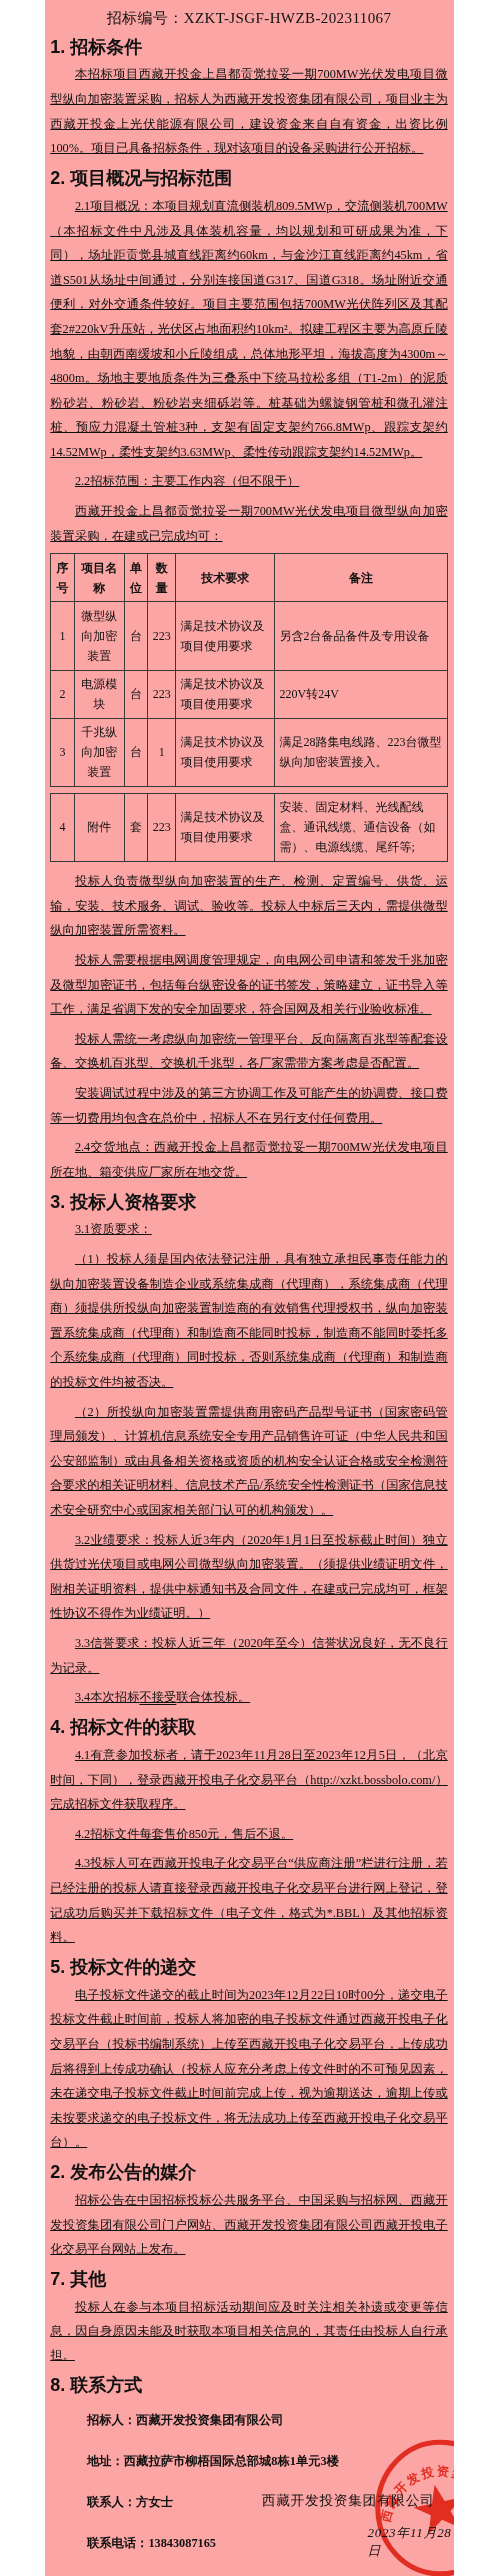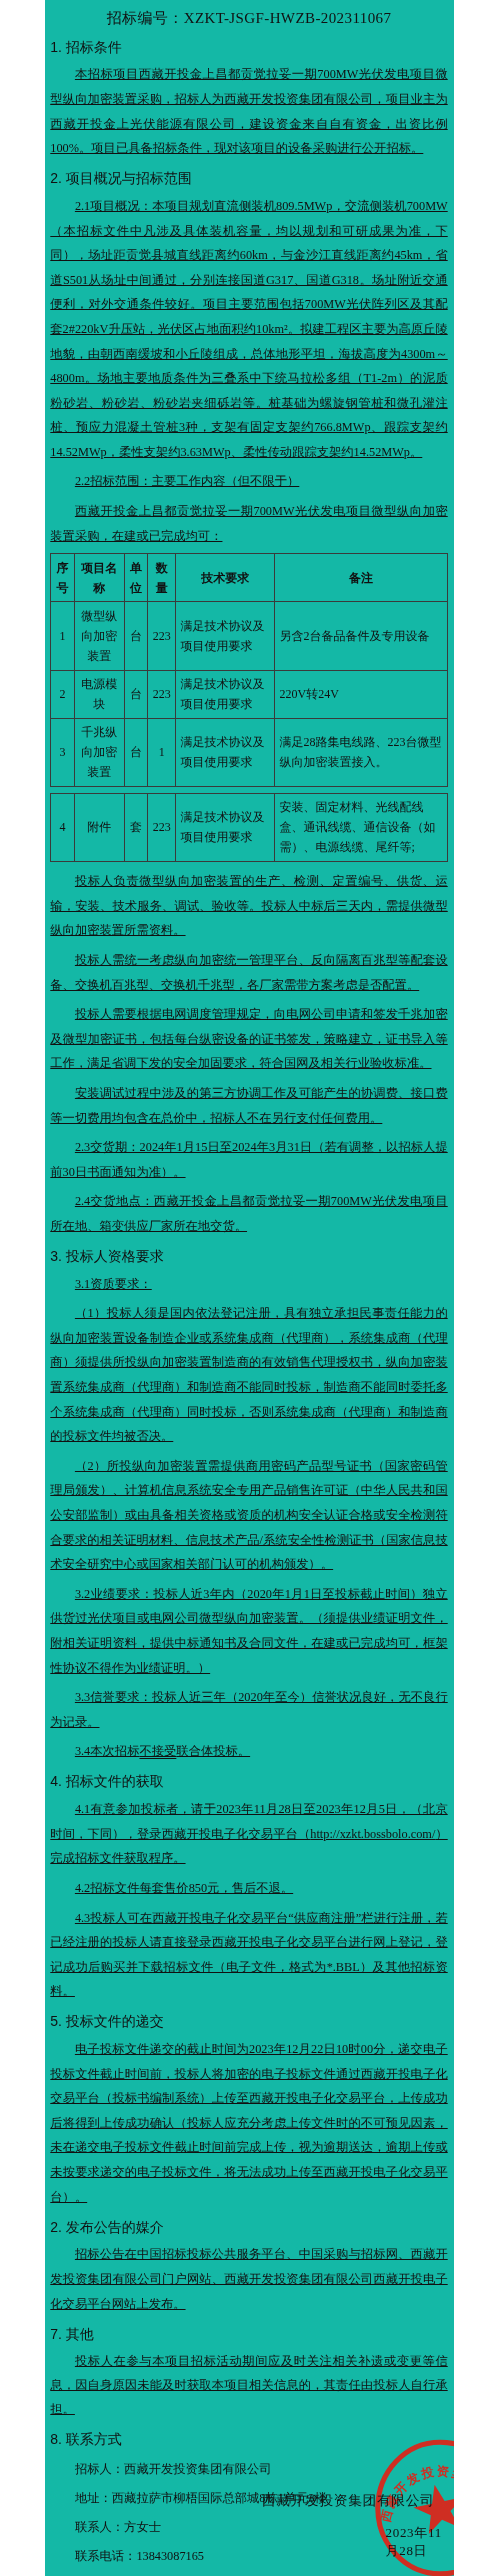--- a/index.html
+++ b/index.html
@@ -1,39 +1,39 @@
 <!DOCTYPE html>
 <html lang="zh" style="font-size:11.6px"><head>
 <meta charset="utf-8">
 <style>
   html,body { margin:0; padding:0; background:#ffffff; }
   .page {
     position: relative;
     width: 409px;
     height: 2576px;
     margin: 0 auto;
-    background: #14b8a6;
+    background: #fca5a5;
     box-sizing: border-box;
     padding: 5.8px 5.8px 0 5.8px;
     overflow: hidden;
     font-family: "Liberation Serif", "DejaVu Serif", serif;
     font-size: 12.3px;
     color: #111111;
   }
   .doc-title {
     text-align: center;
     font-size: 15px;
     line-height: 22px;
     margin: 1.4px 0 7.2px 0;
     letter-spacing: 0.4px;
   }
   .sec-title {
     font-family: "Liberation Sans", sans-serif;
-    font-weight: normal;
-    font-size: 14px;
+    font-weight: bold;
+    font-size: 18px;
     line-height: 17.3px;
     margin: 9.4px 0 6.5px 0;
   }
   .para {
     text-indent: 2em;
     text-align: justify;
     line-height: 24.6px;
     margin: 0 0 5px 0;
     text-decoration: underline;
   }
@@ -57,37 +57,39 @@
   .doc-table th { font-weight: bold; text-align: center; }
   .c-idx  { width: 4.4%;  text-align: center; }
   .c-name { width: 12.0%; text-align: center; }
   .c-unit { width: 4.4%;  text-align: center; }
   .c-qty  { width: 5.6%;  text-align: center; }
   .c-tech { width: 26.2%; text-align: left; }
   .c-note { width: 47.4%; text-align: left; }
   .contact-line {
     text-indent: 2em;
     line-height: 29px;
-    margin: 0;
+    margin: 12px;
+    font-weight: bold;
   }
   .footer-company {
     position: absolute;
     top: 2492px;
     right: 19px;
     font-size: 13.7px;
     z-index: 3;
     letter-spacing: 0.7px;
   }
   .footer-date {
     position: absolute;
     top: 2524px;
-    left: 341px;
+    left: 323px;
     font-size: 13px;
     z-index: 3;
     letter-spacing: 0.7px;
+    font-style: italic;
   }
   .seal {
     position: absolute;
     left: 327px;
     top: 2437px;
     width: 136px;
     height: 142px;
     z-index: 2;
     opacity: 0.92;
   }
@@ -153,24 +155,23 @@
         <td class="c-name">附件</td>
         <td class="c-unit">套</td>
         <td class="c-qty">223</td>
         <td class="c-tech">满足技术协议及项目使用要求</td>
         <td class="c-note">安装、固定材料、光线配线盒、通讯线缆、通信设备（如需）、电源线缆、尾纤等;</td>
       </tr>
     </tbody>
   </table>
 
   <p class="para">投标人负责微型纵向加密装置的生产、检测、定置编号、供货、运输，安装、技术服务、调试、验收等。投标人中标后三天内，需提供微型纵向加密装置所需资料。</p>
+  <p class="para">投标人需要根据电网调度管理规定，向电网公司申请和签发千兆加密及微型加密证书，包括每台纵密设备的证书签发，策略建立，证书导入等工作，满足省调下发的安全加固要求，符合国网及相关行业验收标准。</p>
   <p class="para">投标人需统一考虑纵向加密统一管理平台、反向隔离百兆型等配套设备、交换机百兆型、交换机千兆型，各厂家需带方案考虑是否配置。</p>
-  <p class="para">投标人需要根据电网调度管理规定，向电网公司申请和签发千兆加密及微型加密证书，包括每台纵密设备的证书签发，策略建立，证书导入等工作，满足省调下发的安全加固要求，符合国网及相关行业验收标准。</p>
   <p class="para">安装调试过程中涉及的第三方协调工作及可能产生的协调费、接口费等一切费用均包含在总价中，招标人不在另行支付任何费用。</p>
-  <p class="para">2.3交货期：2024年1月15日至2024年3月31日（若有调整，以招标人提前30日书面通知为准）。</p>
   <p class="para">2.4交货地点：西藏开投金上昌都贡觉拉妥一期700MW光伏发电项目所在地、箱变供应厂家所在地交货。</p>
 
   <div class="sec-title">3. 投标人资格要求</div>
   <p class="para">3.1资质要求：</p>
   <p class="para">（1）投标人须是国内依法登记注册，具有独立承担民事责任能力的纵向加密装置设备制造企业或系统集成商（代理商），系统集成商（代理商）须提供所投纵向加密装置制造商的有效销售代理授权书，纵向加密装置系统集成商（代理商）和制造商不能同时投标，制造商不能同时委托多个系统集成商（代理商）同时投标，否则系统集成商（代理商）和制造商的投标文件均被否决。</p>
   <p class="para">（2）所投纵向加密装置需提供商用密码产品型号证书（国家密码管理局颁发）、计算机信息系统安全专用产品销售许可证（中华人民共和国公安部监制）或由具备相关资格或资质的机构安全认证合格或安全检测符合要求的相关证明材料、信息技术产品/系统安全性检测证书（国家信息技术安全研究中心或国家相关部门认可的机构颁发）。</p>
   <p class="para">3.2业绩要求：投标人近3年内（2020年1月1日至投标截止时间）独立供货过光伏项目或电网公司微型纵向加密装置。（须提供业绩证明文件，附相关证明资料，提供中标通知书及合同文件，在建或已完成均可，框架性协议不得作为业绩证明。）</p>
   <p class="para">3.3信誉要求：投标人近三年（2020年至今）信誉状况良好，无不良行为记录。</p>
   <p class="para"><span>3.4本次招标</span><span class="u">不接受</span><span>联合体投标。</span></p>
 

